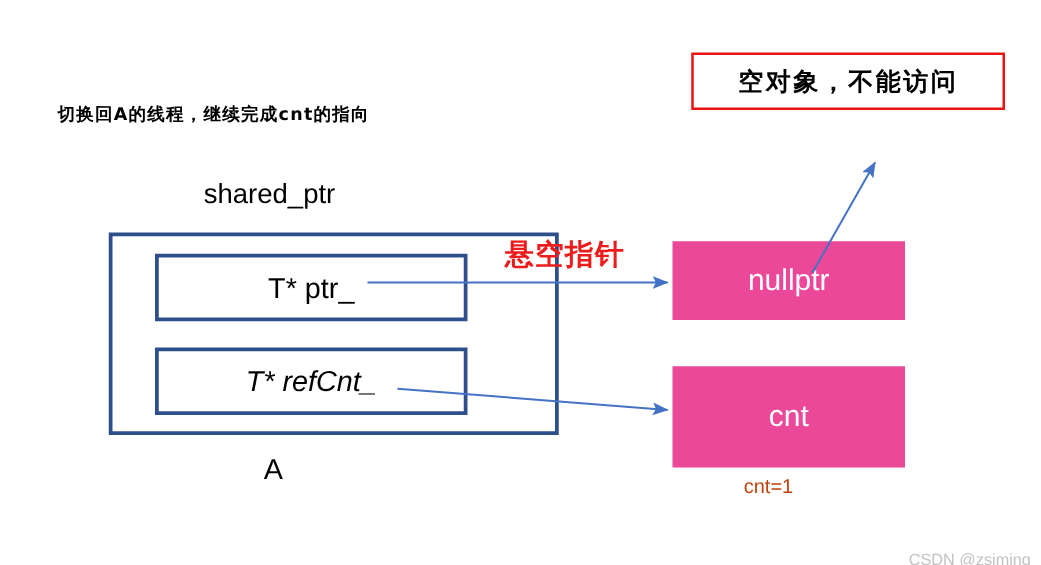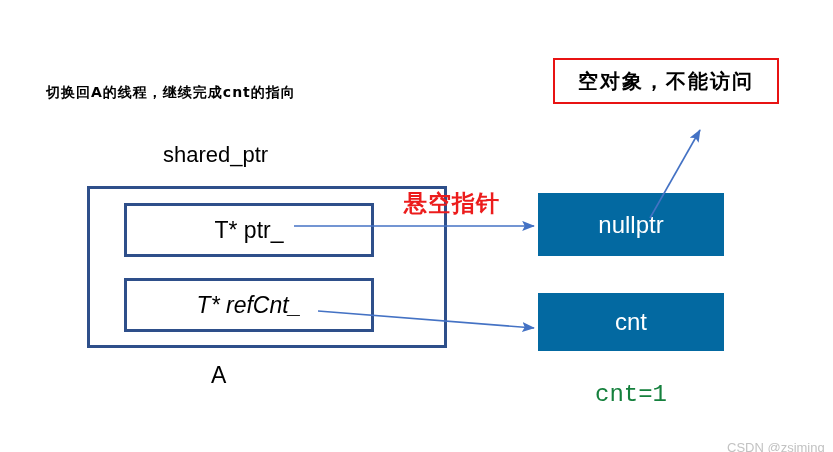--- a/index.html
+++ b/index.html
@@ -79,58 +79,57 @@
   #a-label {
     left: 211px;
     top: 362px;
     font-size: 23px;
     color: #000;
   }
 
   
   .mem-block {
     position: absolute;
-    background: #0369a1;
+    background: #ec4899;
     display: flex;
     align-items: center;
     justify-content: center;
   }
   .mem-text {
     color: #ffffff;
     font-size: 24px;
     white-space: nowrap;
     user-select: none;
   }
   #mem-nullptr {
     left: 538px;
     top: 193px;
     width: 186px;
     height: 63px;
   }
   #mem-cnt {
     left: 538px;
     top: 293px;
     width: 186px;
-    height: 58px;
+    height: 81px;
   }
 
   
   #cnt-caption {
     left: 595px;
     top: 381px;
-    font-size: 24px;
-    color: #15803d;
-    font-family: Liberation Mono, monospace;
+    font-size: 16px;
+    color: #c2410c;
   }
 
   
   #red-callout {
     left: 553px;
-    top: 58px;
-    width: 226px;
+    top: 42px;
+    width: 251px;
     height: 46px;
     border: 2px solid #e81313;
     box-sizing: border-box;
     display: flex;
     align-items: center;
     justify-content: center;
     text-align: center;
   }
   #red-callout .cjk-note {
     font-size: 20px;

